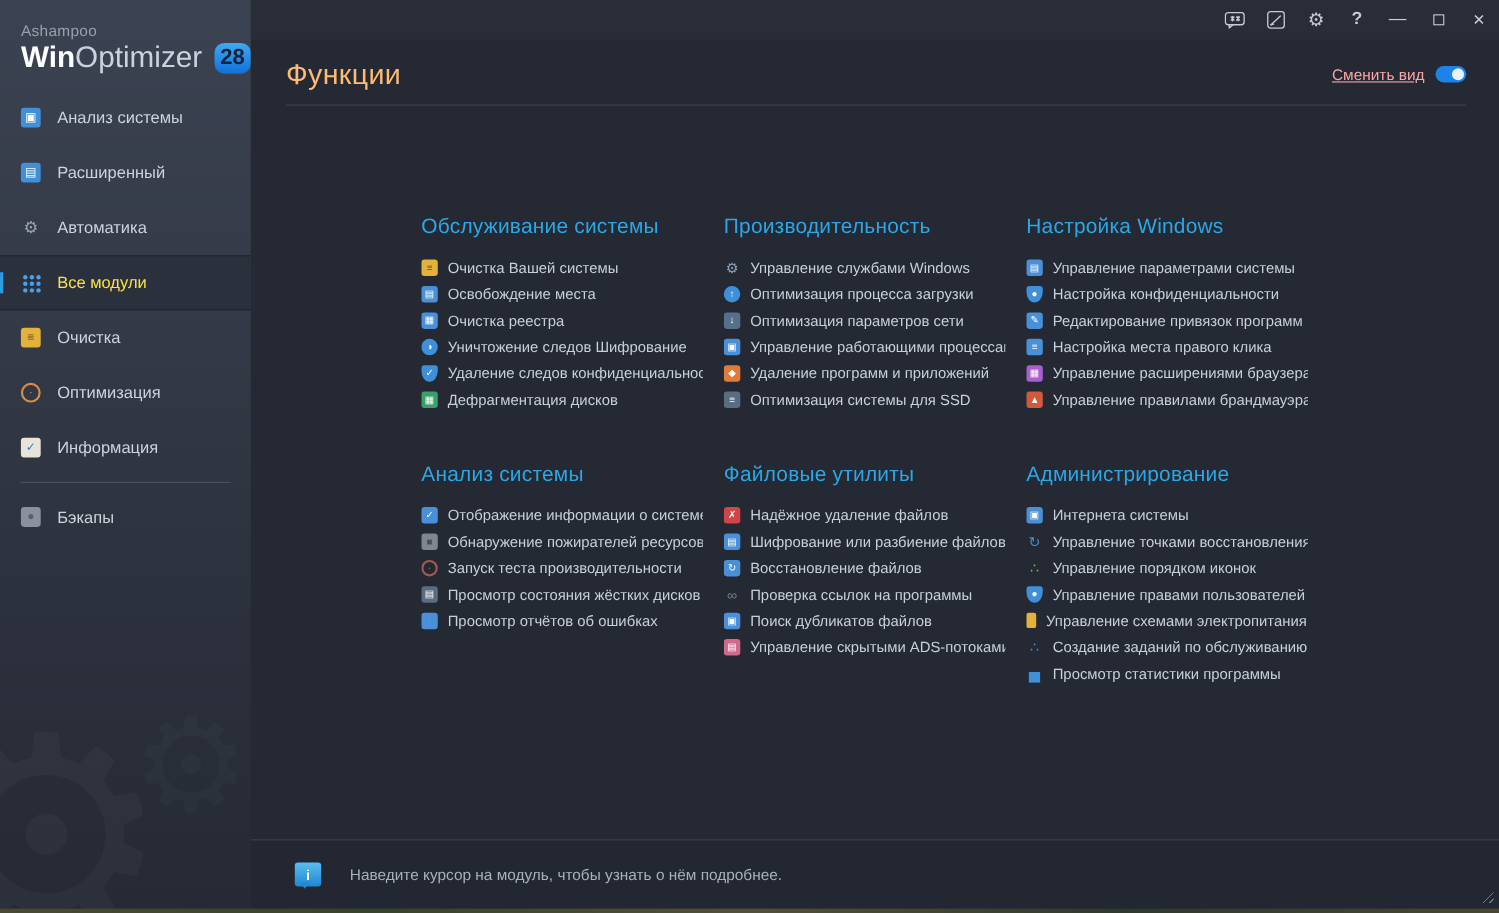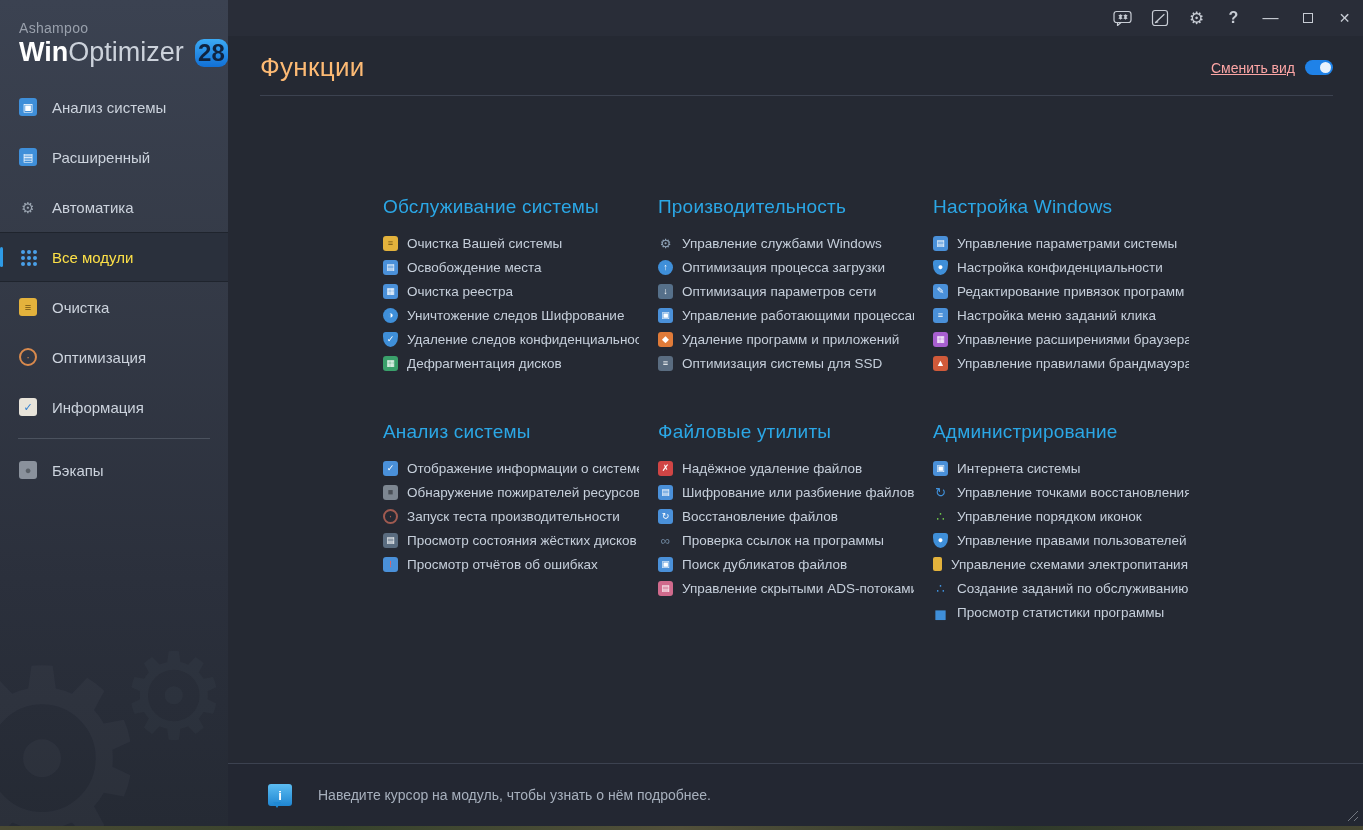--- a/index.html
+++ b/index.html
@@ -13,21 +13,21 @@
   .sidebar::before { content:"⚙"; position:absolute; bottom:-80px; left:-70px; font-size:250px;
     color:rgba(200,210,230,0.04); pointer-events:none; }
   .sidebar::after { content:"⚙"; position:absolute; bottom:60px; left:120px; font-size:120px;
     color:rgba(200,210,230,0.03); pointer-events:none; }
   .logo { padding:20px 0 0 19px; height:78px; position:relative; z-index:3; }
   .logo-brand { color:#99a0ac; font-size:14px; letter-spacing:0.3px; }
   .logo-row { display:flex; align-items:center; margin-top:1px; }
   .logo-win { color:#ffffff; font-size:27px; font-weight:700; }
   .logo-opt { color:#ccd2db; font-size:27px; font-weight:300; }
   .logo-badge { margin-left:11px; width:38px; height:28px; border-radius:9px;
-    background:linear-gradient(180deg,#3caaf4,#1170d6); color:#10233e; font-size:24px; font-weight:700;
+    background:linear-gradient(180deg,#3caaf4,#1170d6); color:#10233e; font-size:20px; font-weight:700;
     display:flex; align-items:center; justify-content:center;text-align:center; }
 
   .nav { margin-top:4px; position:relative; z-index:3; }
   .nav-item { height:50px; display:flex; align-items:center; gap:15px; padding-left:19px;
     color:#ccd3dd; font-size:15px; cursor:pointer; position:relative; }
   .nav-item.selected { background:#2a303c; color:#fde047;
     border-top:1px solid rgba(0,0,0,0.25); border-bottom:1px solid rgba(0,0,0,0.25); }
   .nav-item.selected::before { content:""; position:absolute; left:0; top:14px; bottom:14px; width:3px;
     border-radius:2px; background:#2e9be6; }
   .nav-divider { height:1px; background:rgba(160,170,185,0.25); margin:6px 18px; }
@@ -274,21 +274,21 @@
     <span class="mlabel">Настройка конфиденциальности</span>
   </li>
 
   <li class="module">
     <span class="mi chip" style="width: 15px; height: 15px; background: rgb(74, 144, 217);">✎</span>
     <span class="mlabel">Редактирование привязок программ</span>
   </li>
 
   <li class="module">
     <span class="mi chip" style="width: 15px; height: 15px; background: rgb(74, 144, 217);">≡</span>
-    <span class="mlabel">Настройка меню заданий клика</span>
+    <span class="mlabel">Настройка места правого клика</span>
   </li>
 
   <li class="module">
     <span class="mi chip" style="width: 15px; height: 15px; background: rgb(168, 95, 208);">▦</span>
     <span class="mlabel">Управление расширениями браузера</span>
   </li>
 
   <li class="module">
     <span class="mi chip" style="width: 15px; height: 15px; background: rgb(208, 90, 58);">▲</span>
     <span class="mlabel">Управление правилами брандмауэра</span>

